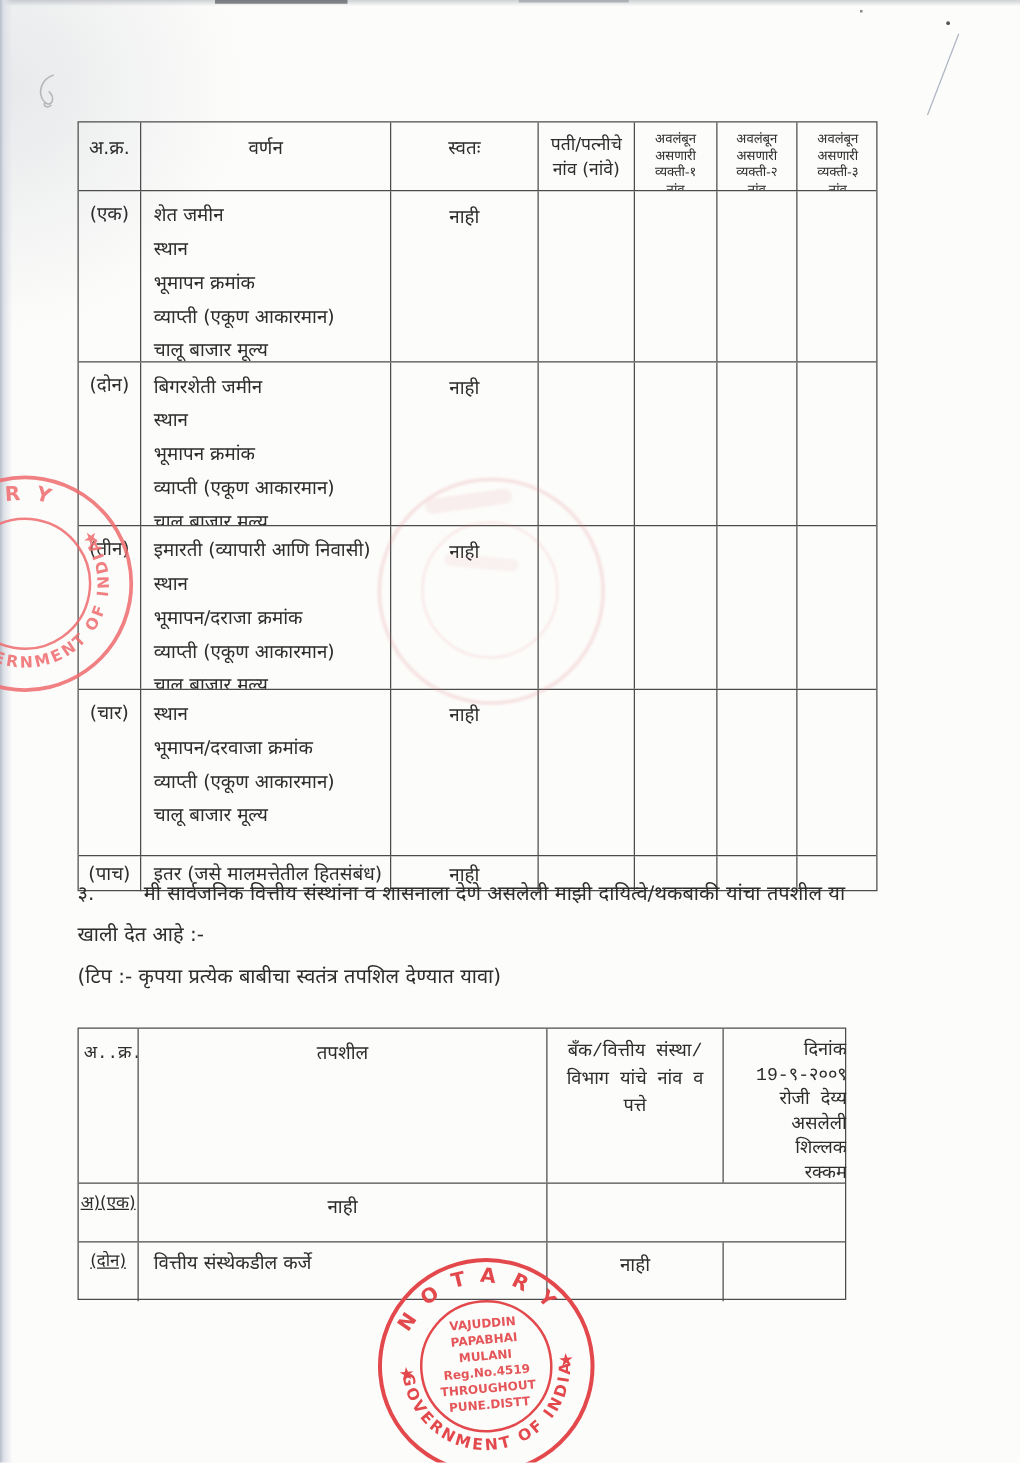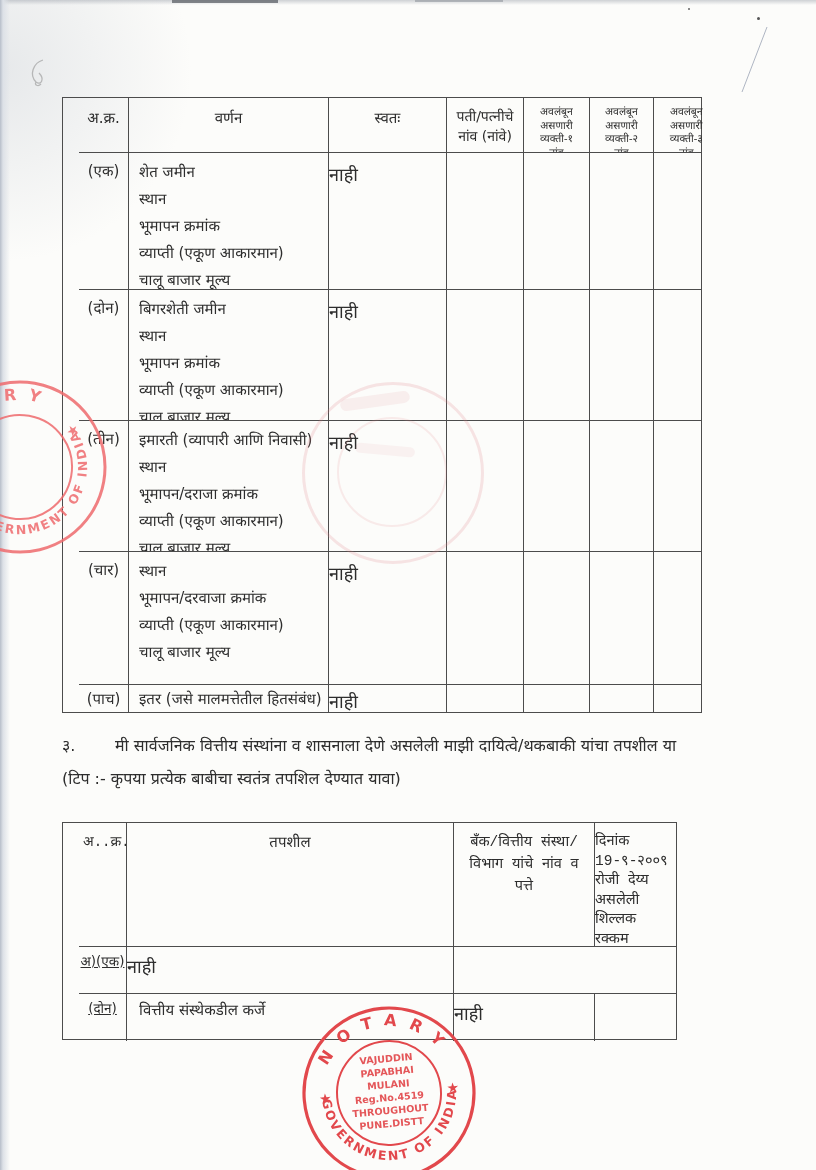--- a/index.html
+++ b/index.html
@@ -15,58 +15,58 @@
       linear-gradient(to right, #b7bec9 0px, #dde1e7 3px, rgba(255,255,255,0) 10px),
       linear-gradient(to bottom, rgba(150,156,166,.45) 0px, rgba(255,255,255,0) 5px),
       radial-gradient(circle at 0% 6%, rgba(190,196,205,.35), rgba(255,255,255,0) 14%),
       #fcfcfa;
     font-family:"DejaVu Sans", sans-serif;
     color:var(--ink);
   }
 
   
   .gtable{position:absolute;border:1.6px solid var(--bd);box-sizing:border-box;background:rgba(255,255,255,.0);}
-  .trow{display:grid;border-bottom:1.4px solid var(--bd);box-sizing:border-box;margin-left:16px;}
+  .trow{display:grid;border-bottom:1.4px solid var(--bd);box-sizing:border-box;}
   .trow:last-child{border-bottom:none;}
   .cell{border-right:1.4px solid var(--bd);box-sizing:border-box;overflow:hidden;}
   .cell:last-child{border-right:none;}
 
   
   .t1{left:62px;top:97px;width:640px;height:616px;}
   .t1 .trow{grid-template-columns:50px 200px 118px 77px 66px 64px 64.6px;}
   .t1 .rh{height:55px;}
   .t1 .r1{height:137px;}
   .t1 .r2{height:131px;}
   .t1 .r3{height:131px;}
   .t1 .r4{height:133px;}
   .t1 .r5{height:28px;}
   .hc{text-align:center;font-size:15px;padding-top:9px;}
   .hc.small2{font-size:14px;line-height:20px;padding-top:8px;}
   .hc.tiny{font-size:10.5px;line-height:13.5px;padding-top:7px;font-family:Liberation Serif, serif;}
   .srcell{text-align:center;font-size:15px;padding-top:7px;}
   .desccell{padding:6px 4px 0 10px;font-size:15px;line-height:27px;}
-  .selfcell{font-size:18px;padding-top:9px;}
+  .selfcell{text-align:center;font-size:15px;padding-top:9px;}
   .t1 .r5 .desccell{padding-top:3px;line-height:22px;}
   .t1 .r5 .srcell{padding-top:3px;}
   .t1 .r5 .selfcell{padding-top:4px;}
 
   
-  .para{position:absolute;left:62px;top:729px;width:710px;font-size:16px;line-height:33px;}
+  .para{position:absolute;left:62px;top:698px;width:710px;font-size:16px;line-height:33px;}
   .para .num{display:inline-block;width:53px;}
   .para-note{margin-top:0px;}
 
   
   .t2{left:62px;top:822px;width:615px;height:218px;}
   .t2 .trow{grid-template-columns:48px 327px 141px 98.4px;}
   .t2 .rh{height:124px;font-family:Liberation Mono, monospace;}
   .t2 .ra{height:47px;}
   .t2 .rb{height:47px;}
   .t2 .hc{padding-top:8px;}
   .mlines{text-align:center;font-size:14.5px;line-height:22px;padding-top:8px;}
-  .dlines{text-align:left;font-size:14.5px;line-height:19.5px;padding-top:9px;}
+  .dlines{text-align:right;font-size:14.5px;line-height:19.5px;padding-top:9px;}
   .t2 .srcell{font-size:13.5px;padding-top:5px;text-decoration:underline;}
   .t2 .desccell{font-size:15px;line-height:24px;padding-top:4px;padding-left:12px;}
   .t2 .selfcell{padding-top:7px;}
 
   
   .stampsvg{position:absolute;}
   .stamp-bottom{left:289px;top:993px;}
   .stamp-left{left:-80px;top:367px;opacity:.85;}
   .arcbig{font-size:16px;fill:var(--red);font-weight:bold;letter-spacing:12px;}
   .arcsm{font-size:12.5px;fill:var(--red);font-weight:bold;letter-spacing:2.2px;}
@@ -198,20 +198,21 @@
     <div class="cell"></div>
     <div class="cell"></div>
     <div class="cell"></div>
   </div>
 </div>
 
 <div class="para">
   <div>
     <span class="num">३.</span><span>मी सार्वजनिक वित्तीय संस्थांना व शासनाला देणे असलेली माझी दायित्वे/थकबाकी यांचा तपशील या</span>
   </div>
+  <div>खाली देत आहे :-</div>
   <div class="para-note">(टिप :- कृपया प्रत्येक बाबीचा स्वतंत्र तपशिल देण्यात यावा)</div>
 </div>
 
 <div class="gtable t2">
   <div class="trow rh">
     <div class="cell hc" style="font-size:14px;text-align:left;padding-left:4px;">अ..क्र.</div>
     <div class="cell hc">तपशील</div>
     <div class="cell mlines">
       <div>बँक/वित्तीय संस्था/</div>
       <div>विभाग यांचे नांव व</div>

